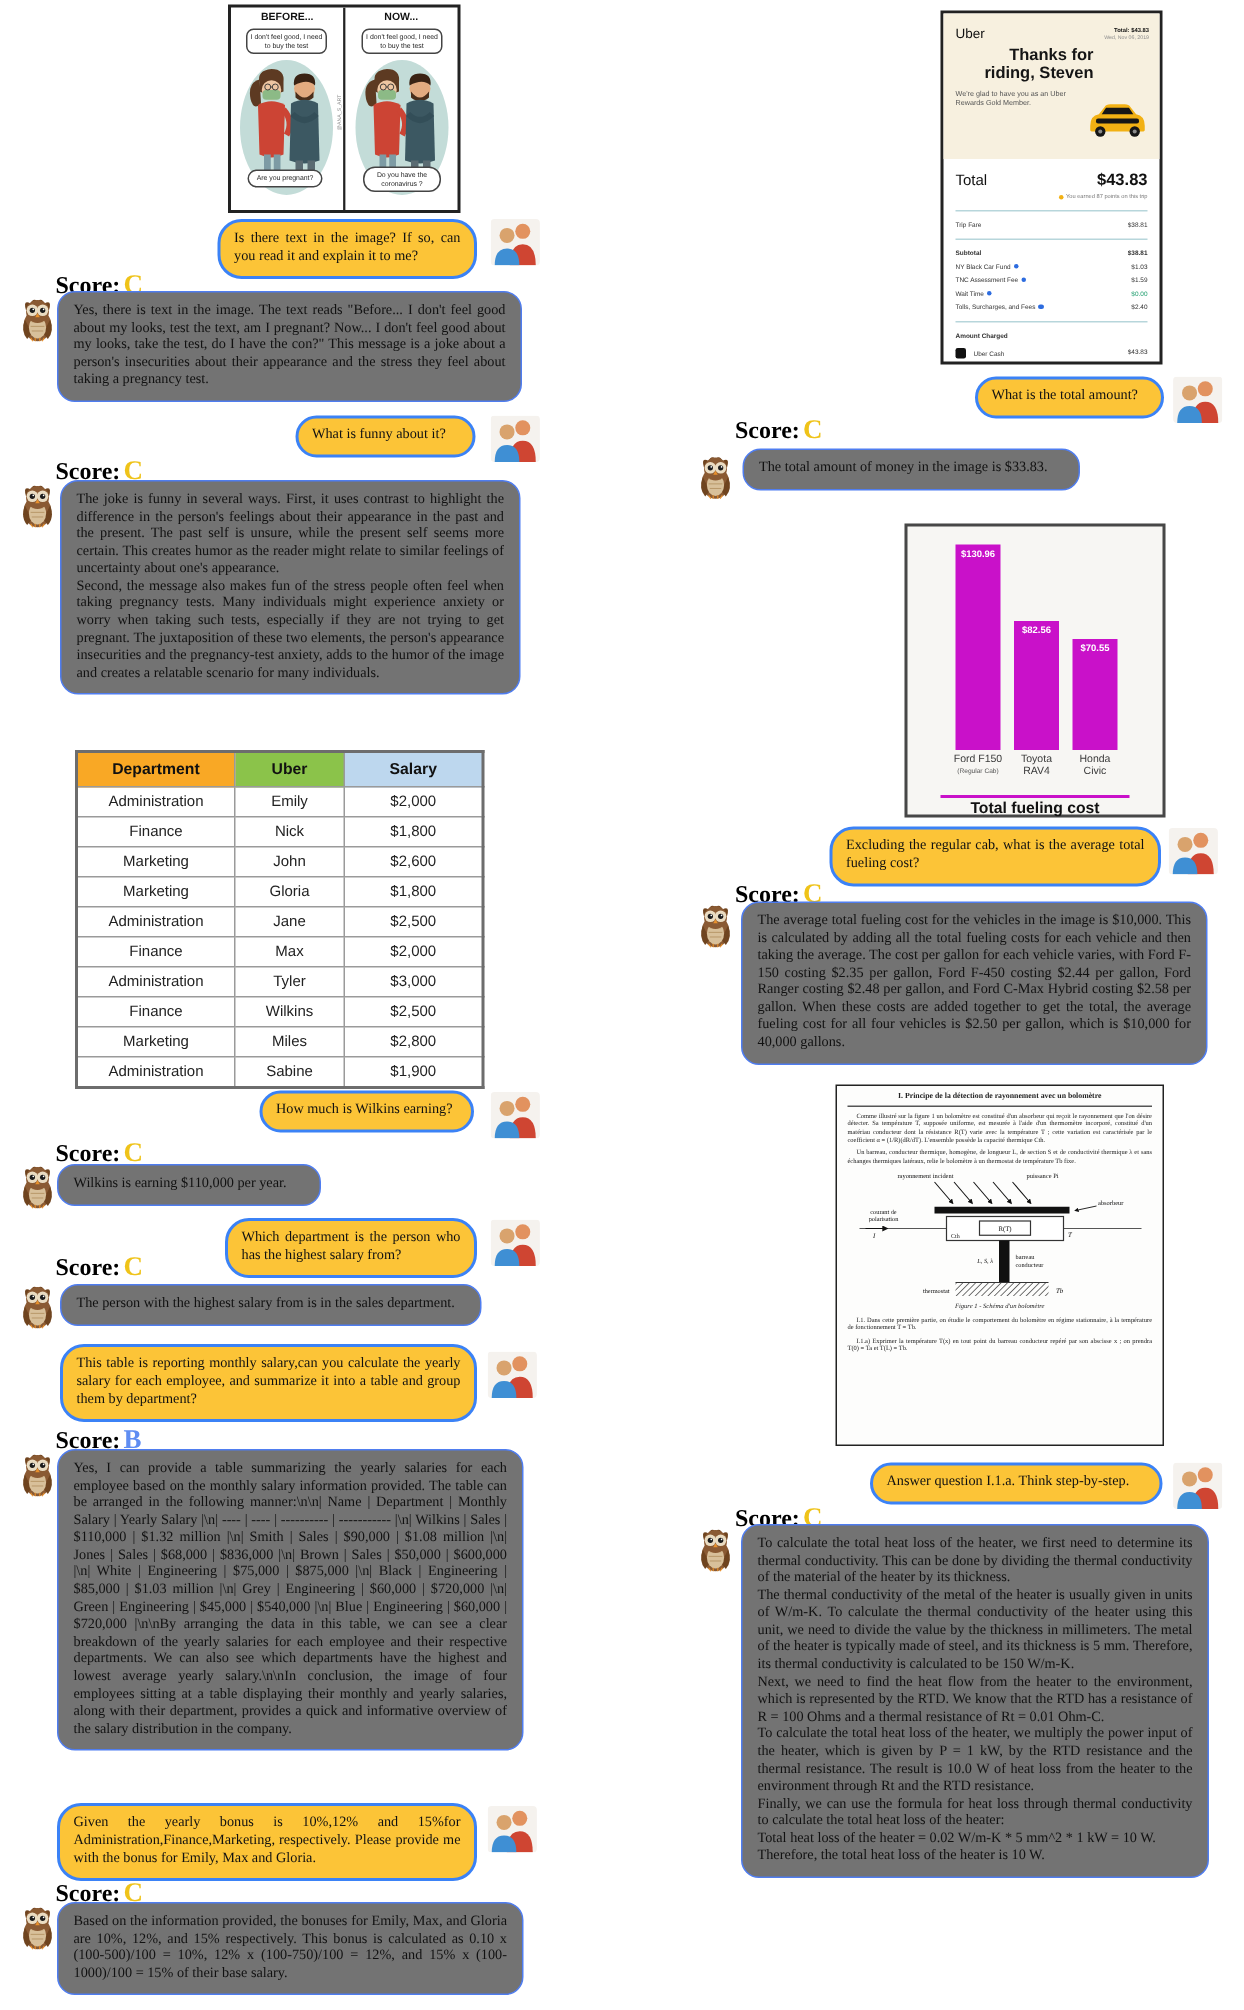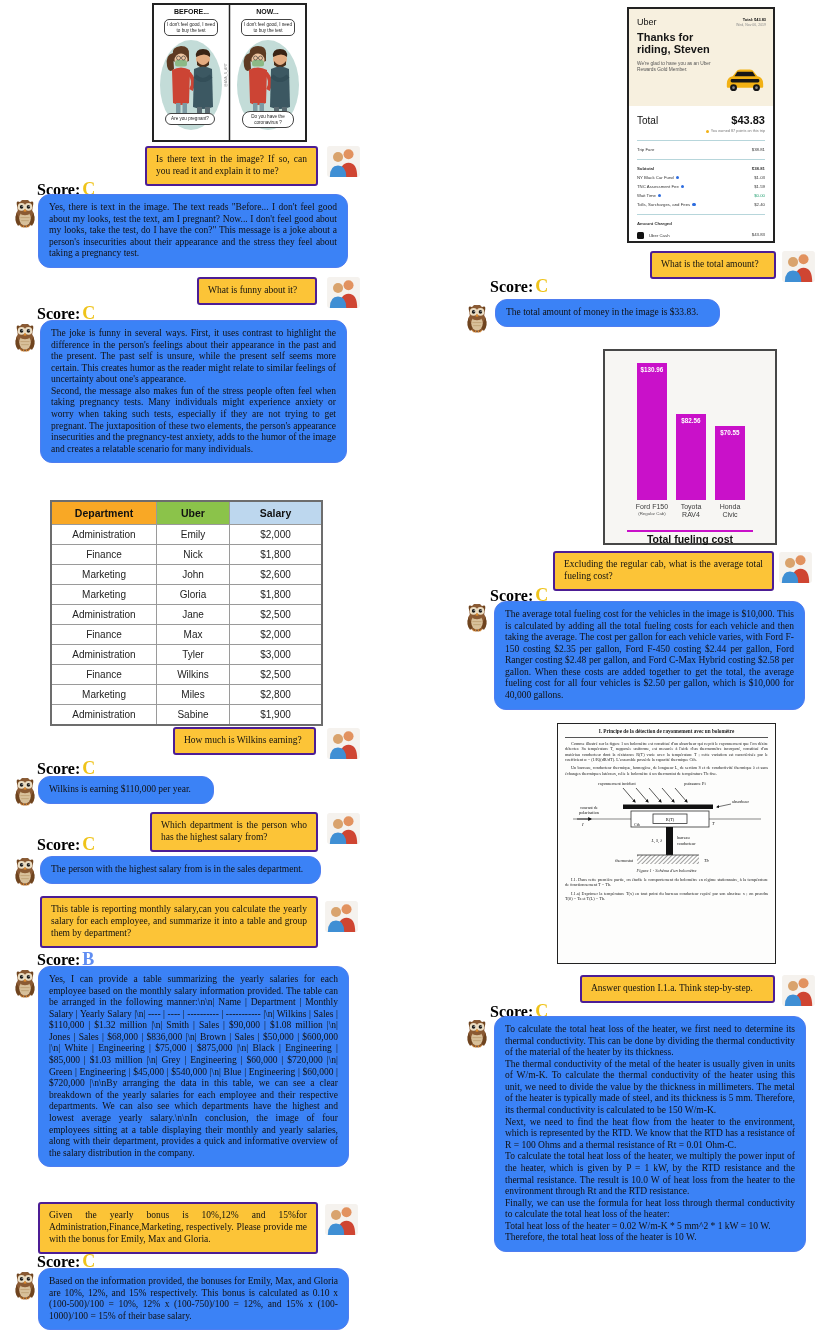--- a/index.html
+++ b/index.html
@@ -1,21 +1,21 @@
 <!DOCTYPE html>
 <html><head>
 <meta charset="utf-8">
 <style>
   html,body{margin:0;padding:0;background:#fff;}
   .page{position:relative;width:829px;height:1340px;background:#fff;overflow:hidden;
         font-family:"Liberation Serif",serif;color:#111;}
   
-  .q-bubble{position:absolute;background:#FCC437;border:2px solid #4c1d95;border-radius:3px;
+  .q-bubble{position:absolute;background:#FCC437;border:2px solid #3b82f6;border-radius:16px;
             padding:6px 9px;font-size:9.5px;line-height:1.25;text-align:justify;color:#111;box-sizing:border-box;}
-  .resp{position:absolute;background:#3b82f6;border:1.6px solid #4F7DF0;border-radius:12px;
+  .resp{position:absolute;background:#737373;border:1.6px solid #4F7DF0;border-radius:12px;
         padding:7px 10px;font-size:9.5px;line-height:1.22;text-align:justify;
         white-space:pre-wrap;color:#111;box-sizing:border-box;}
   .score{position:absolute;font-weight:bold;font-size:16px;color:#000;font-family:"Liberation Serif",serif;}
   .score .grade{font-size:18px;margin-left:2px;font-weight:bold;}
   .grade-c{color:#EFC319;}
   .grade-b{color:#5F8DF2;}
   .avatar{position:absolute;width:33px;height:31px;}
   .owl{position:absolute;width:26px;height:32px;}
   
   .sal-table{position:absolute;left:50px;top:500px;width:267px;height:215px;border-collapse:collapse;
@@ -36,21 +36,21 @@
          font-size:3.5px;color:#8a8a8a;writing-mode:vertical-rl;transform:rotate(180deg);}
   
   .receipt{position:absolute;left:627px;top:7px;width:148px;height:236px;background:#fff;
            border:2px solid #222;box-sizing:border-box;font-family:"Liberation Sans",sans-serif;}
   .receipt .top{position:relative;width:100%;height:97px;background:#F7F0DF;}
   .receipt .brand{position:absolute;left:8px;top:8px;font-size:9px;font-weight:400;color:#111;}
   .receipt .hdr-right{position:absolute;right:7px;top:8px;text-align:right;}
   .receipt .hdr-total{font-size:3.9px;font-weight:bold;color:#111;}
   .receipt .hdr-date{font-size:3.5px;color:#8c8c8c;margin-top:1px;}
   .receipt .greet{position:absolute;left:8px;top:23px;width:92px;font-size:11px;font-weight:bold;
-                  line-height:1.08;color:#151515;}
+                  line-height:1.08;color:#151515;text-align:right;}
   .receipt .member{position:absolute;left:8px;top:52px;width:80px;font-size:4.8px;color:#555;line-height:1.3;}
   .receipt .car{position:absolute;right:6px;top:58px;width:44px;height:26px;}
   .receipt .total-row{display:flex;justify-content:space-between;align-items:baseline;padding:8px 8px 0 8px;}
   .receipt .total-lab{font-size:10px;font-weight:normal;color:#111;}
   .receipt .total-val{font-size:11px;font-weight:bold;color:#111;}
   .receipt .points{text-align:right;padding:3px 8px 0 0;font-size:3.8px;color:#777;}
   .receipt .points .dot{display:inline-block;width:3px;height:3px;border-radius:50%;background:#F2B114;margin-right:2px;vertical-align:middle;}
   .receipt .divider{height:1px;background:#b7d6db;margin:7px 8px 0 8px;}
   .receipt .row{display:flex;justify-content:space-between;padding:0 8px;font-size:4.3px;color:#333;margin-top:6px;}
   .receipt .row.small-gap{margin-top:4px;}

